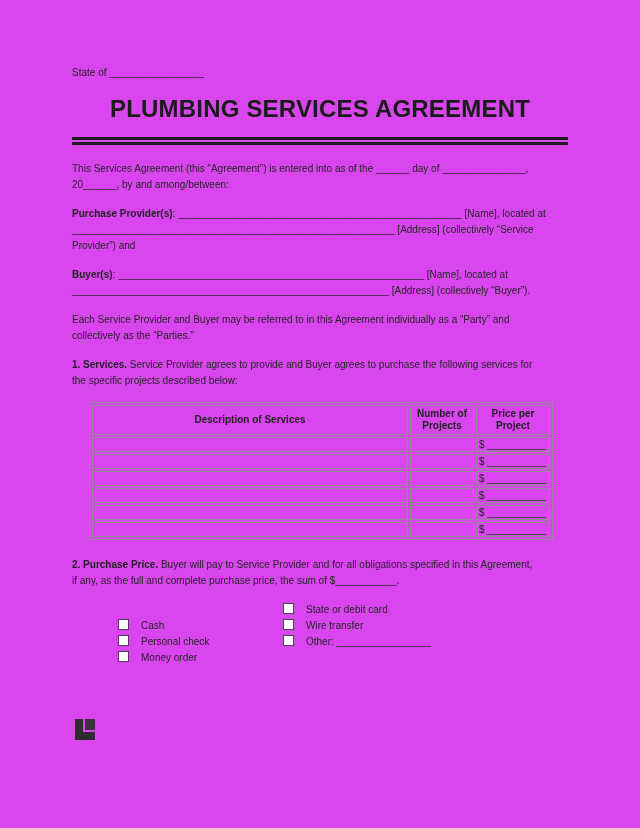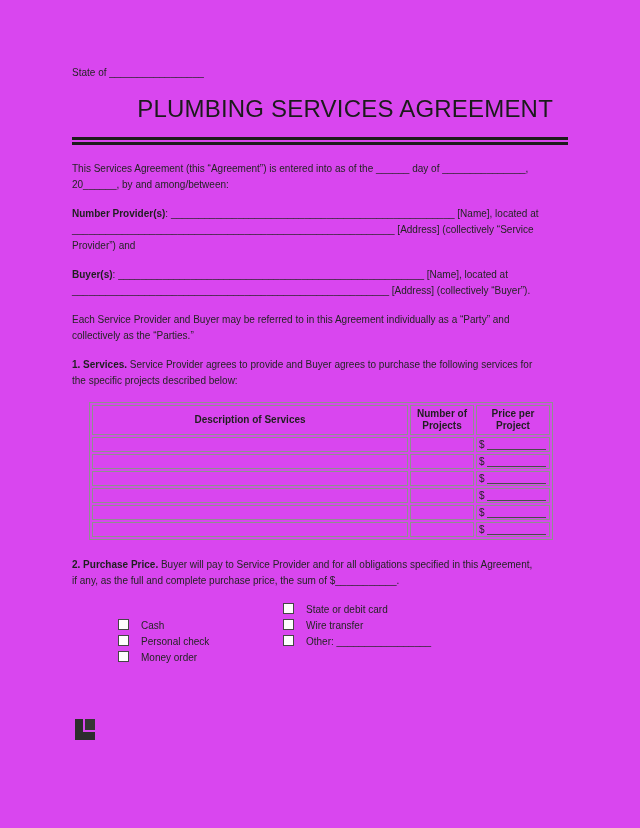--- a/index.html
+++ b/index.html
@@ -9,22 +9,22 @@
     box-sizing:border-box;
     background:#d946ef;
     font-family:"Liberation Sans","DejaVu Sans",sans-serif;
     font-size:10px;
     color:#242424;
     padding:66px 72px 0 72px;
     overflow:hidden;
   }
   .state-of { margin:0 0 9px 0; line-height:14px; white-space:pre-line; }
   .title {
-    margin:15px; font-size:24px; line-height:27px; font-weight:normal;
-    text-align:right; color:#1b1b1b; letter-spacing:0.2px;
+    margin:15px; font-size:24px; line-height:27px; font-weight:bold;
+    text-align:center; color:#1b1b1b; letter-spacing:0.2px;
   }
   .title-rule {
     height:2px;
     border-top:3px solid #1c1c1c;
     border-bottom:3px solid #1c1c1c;
     margin:5px 0 16px 0;
   }
   .para { white-space:pre-line; line-height:16px; margin:0 0 13px 0; }
   .para strong { font-weight:bold; color:#1f1f1f; }
 
@@ -69,21 +69,21 @@
 <div class="page">
 
   <p class="state-of">State of _________________</p>
 
   <h1 class="title">PLUMBING SERVICES AGREEMENT</h1>
   <div class="title-rule"></div>
 
   <p class="para">This Services Agreement (this “Agreement”) is entered into as of the ______ day of _______________,
 20______, by and among/between:</p>
 
-  <p class="para"><strong>Number Provider(s)</strong><span>: ___________________________________________________ [Name], located at
+  <p class="para"><strong>Purchase Provider(s)</strong><span>: ___________________________________________________ [Name], located at
 __________________________________________________________ [Address] (collectively “Service
 Provider”) and</span></p>
 
   <p class="para"><strong>Buyer(s)</strong><span>: _______________________________________________________ [Name], located at
 _________________________________________________________ [Address] (collectively “Buyer”).</span></p>
 
   <p class="para">Each Service Provider and Buyer may be referred to in this Agreement individually as a “Party” and
 collectively as the “Parties.”</p>
 
   <p class="para"><strong>1. Services.</strong><span> Service Provider agrees to provide and Buyer agrees to purchase the following services for

